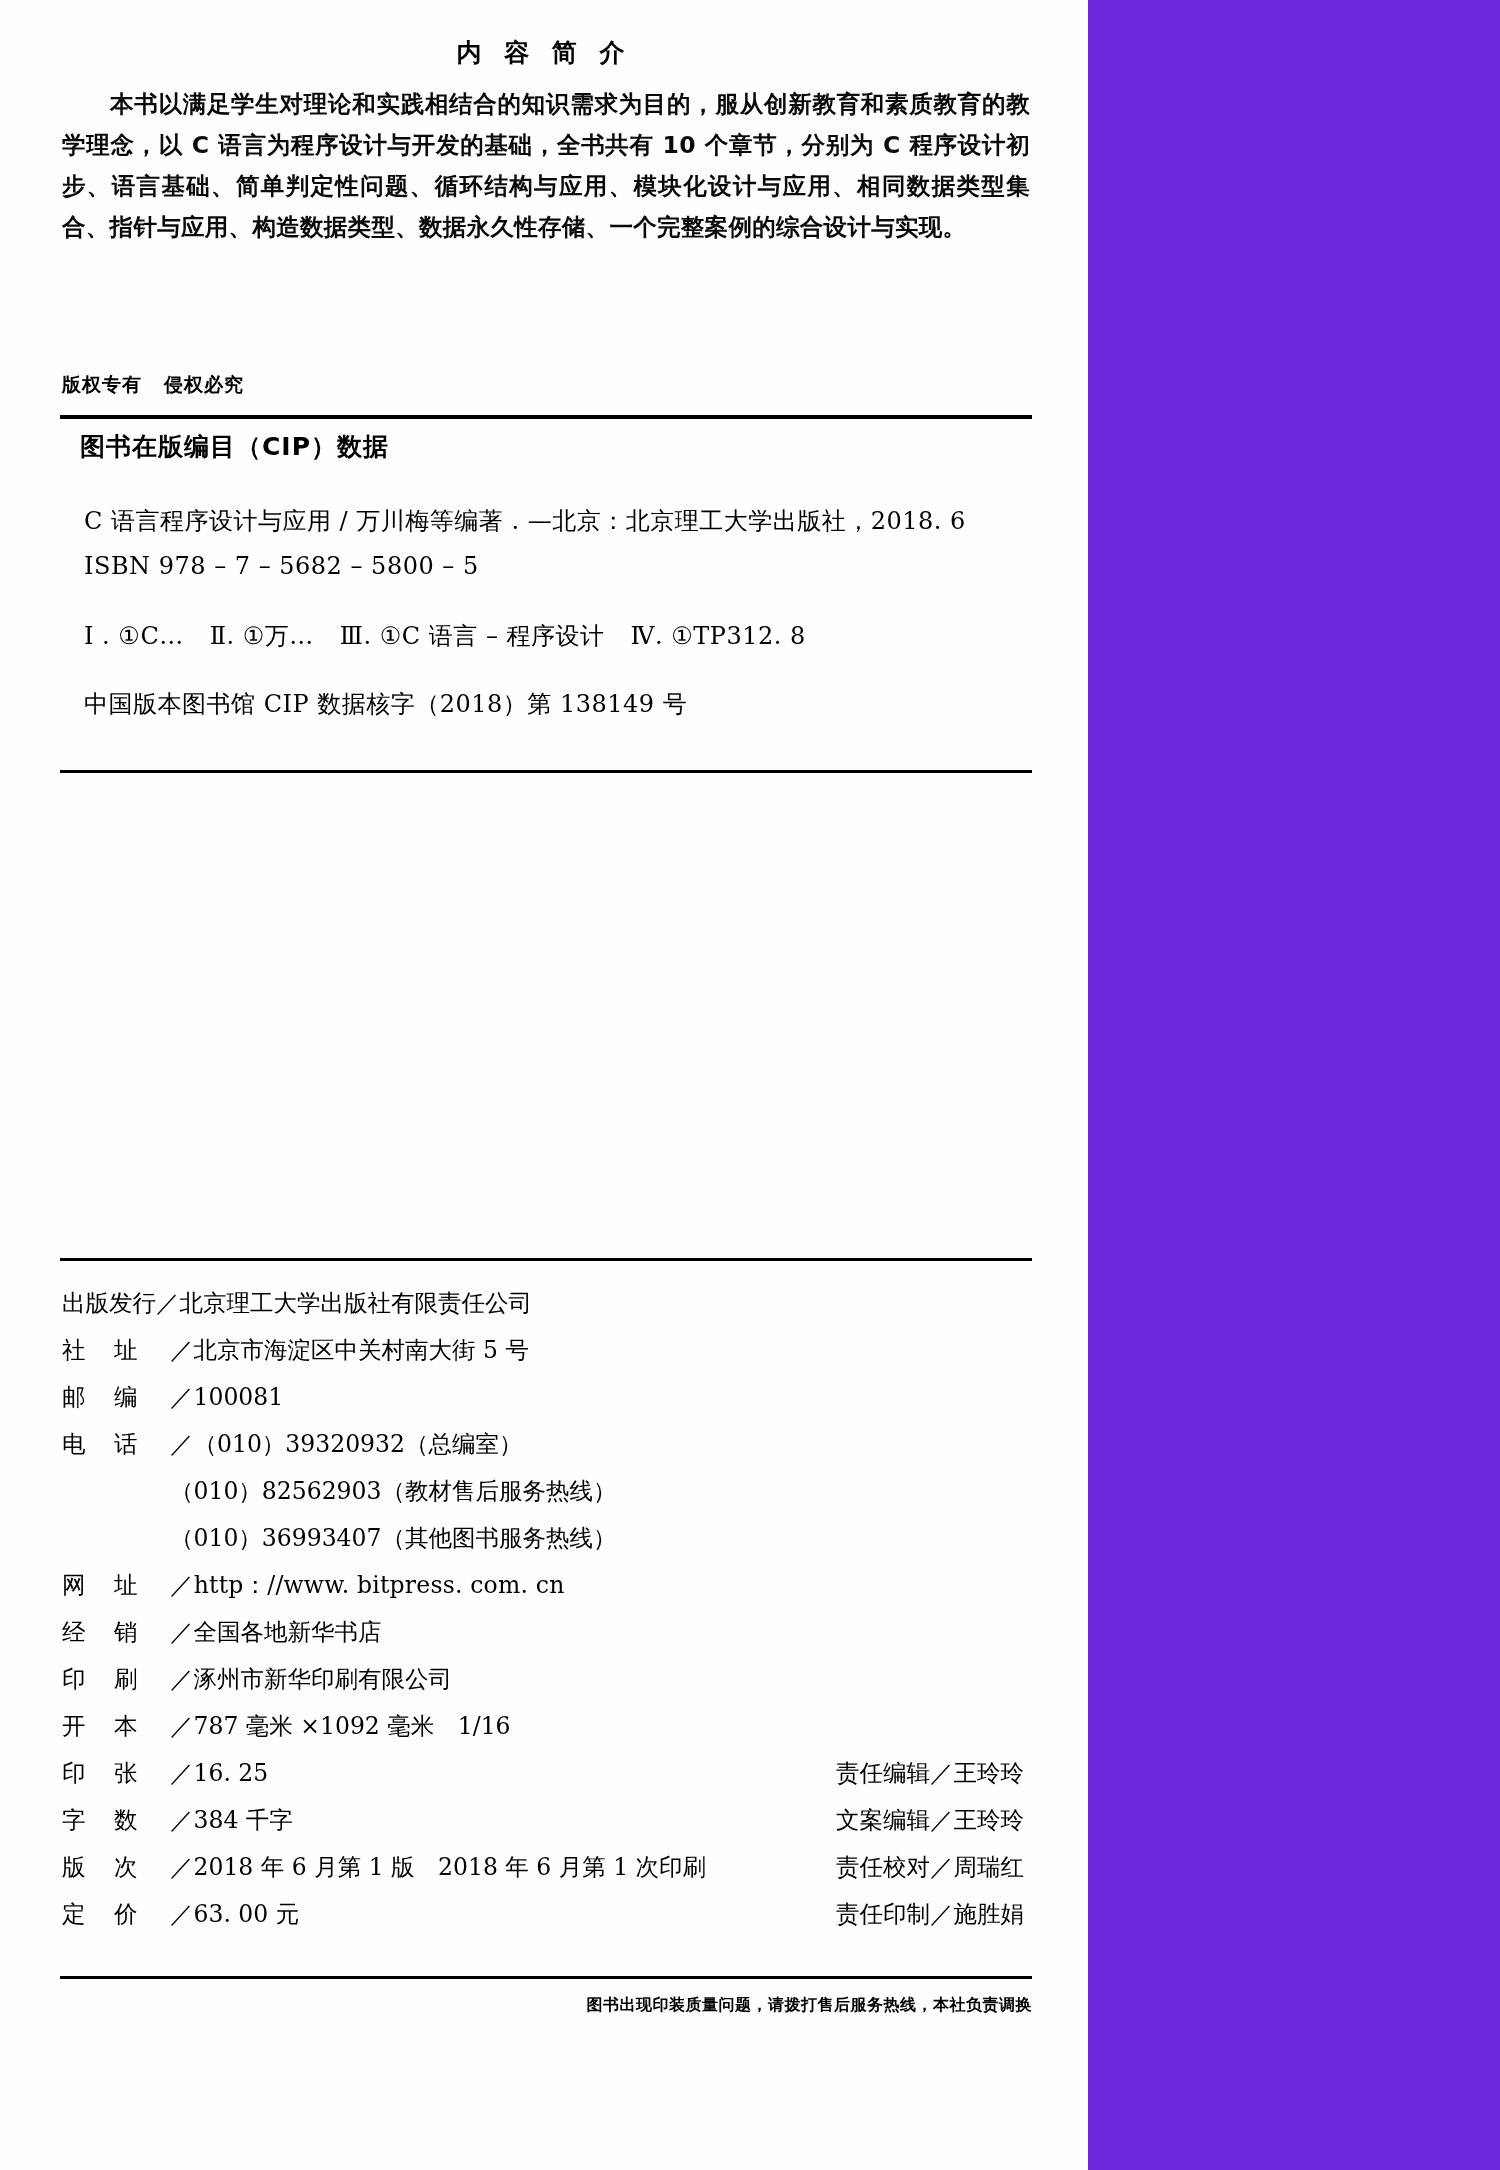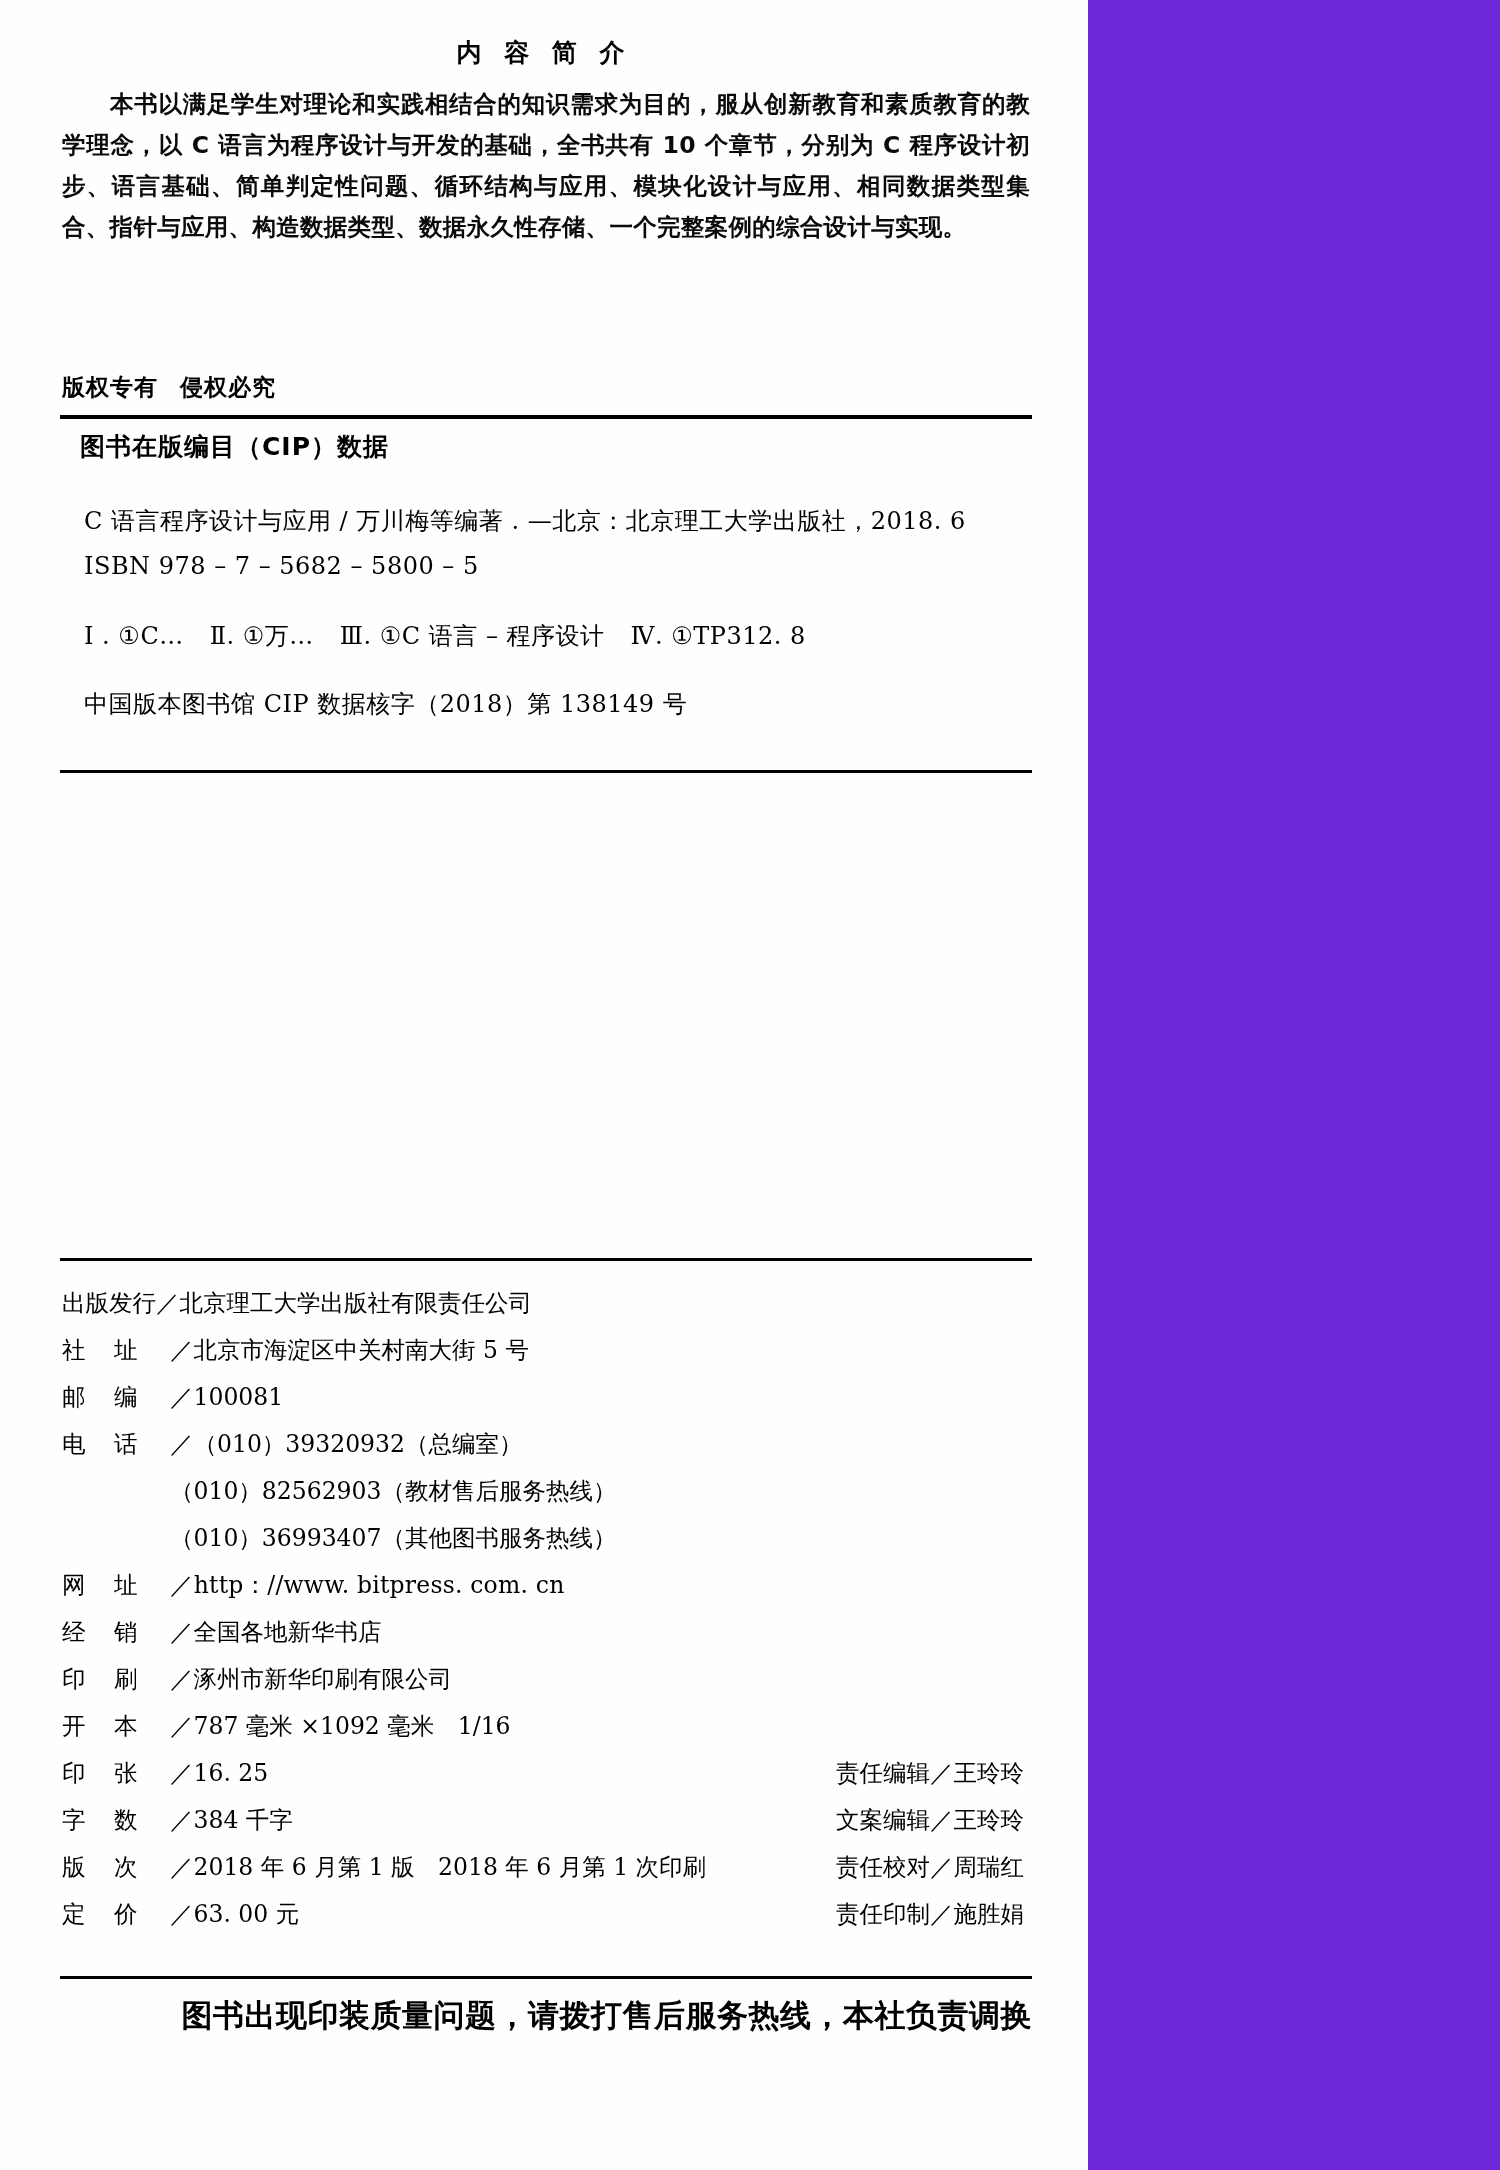--- a/index.html
+++ b/index.html
@@ -55,21 +55,21 @@
     text-indent: 48px;
     letter-spacing: 0.3px;
     color: #0a0a0a;
   }
 
   .copyright-line {
     left: 62px;
     top: 372px;
     font-family: "DejaVu Sans", "Liberation Sans", sans-serif;
     font-weight: bold;
-    font-size: 23px;
+    font-size: 19px;
     letter-spacing: 1px;
   }
   .copyright-line .gap { display: inline-block; width: 22px; }
 
   .rule {
     position: absolute;
     background: #000;
   }
   .rule-1 { left: 60px; top: 415px; width: 972px; height: 4px; }
   .rule-2 { left: 60px; top: 770px; width: 972px; height: 3px; }
@@ -133,21 +133,21 @@
   }
 
   .footer-note {
     position: absolute;
     left: 62px;
     top: 1995px;
     width: 970px;
     text-align: right;
     font-family: "DejaVu Sans", "Liberation Sans", sans-serif;
     font-weight: bold;
-    font-size: 31px;
+    font-size: 16px;
     letter-spacing: 0.5px;
   }
 </style>
 </head>
 <body>
 
 <div class="page">
   <div class="sheet">
 
     <div class="abs title">内 容 简 介</div>

